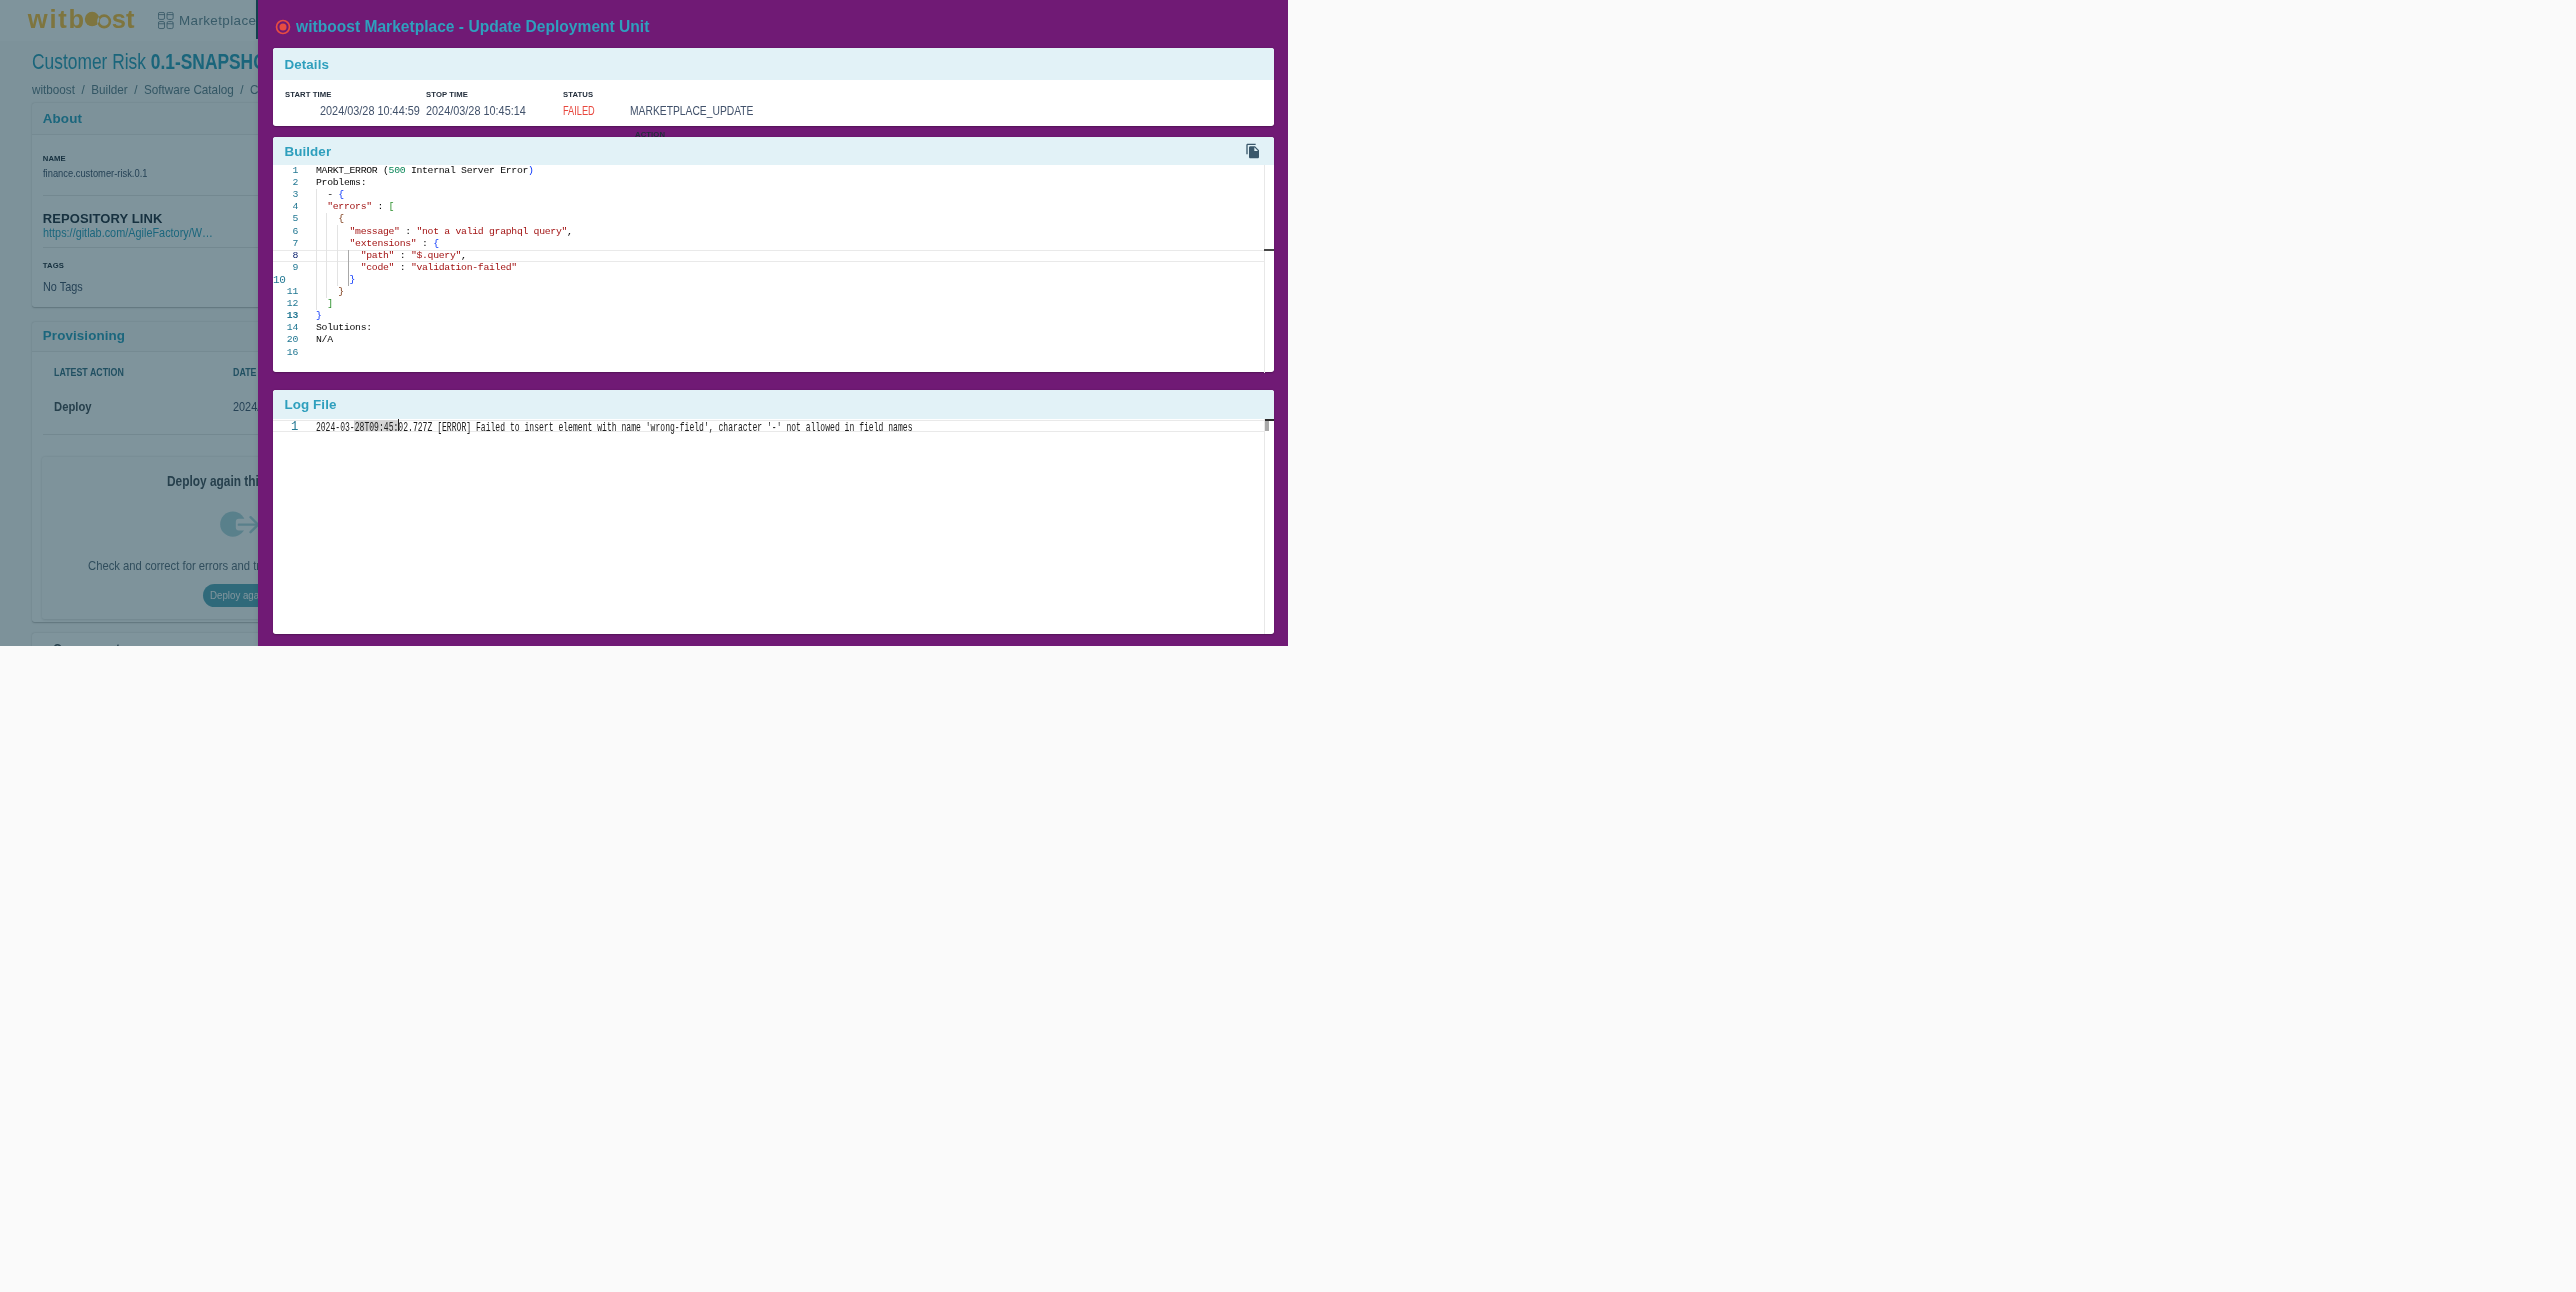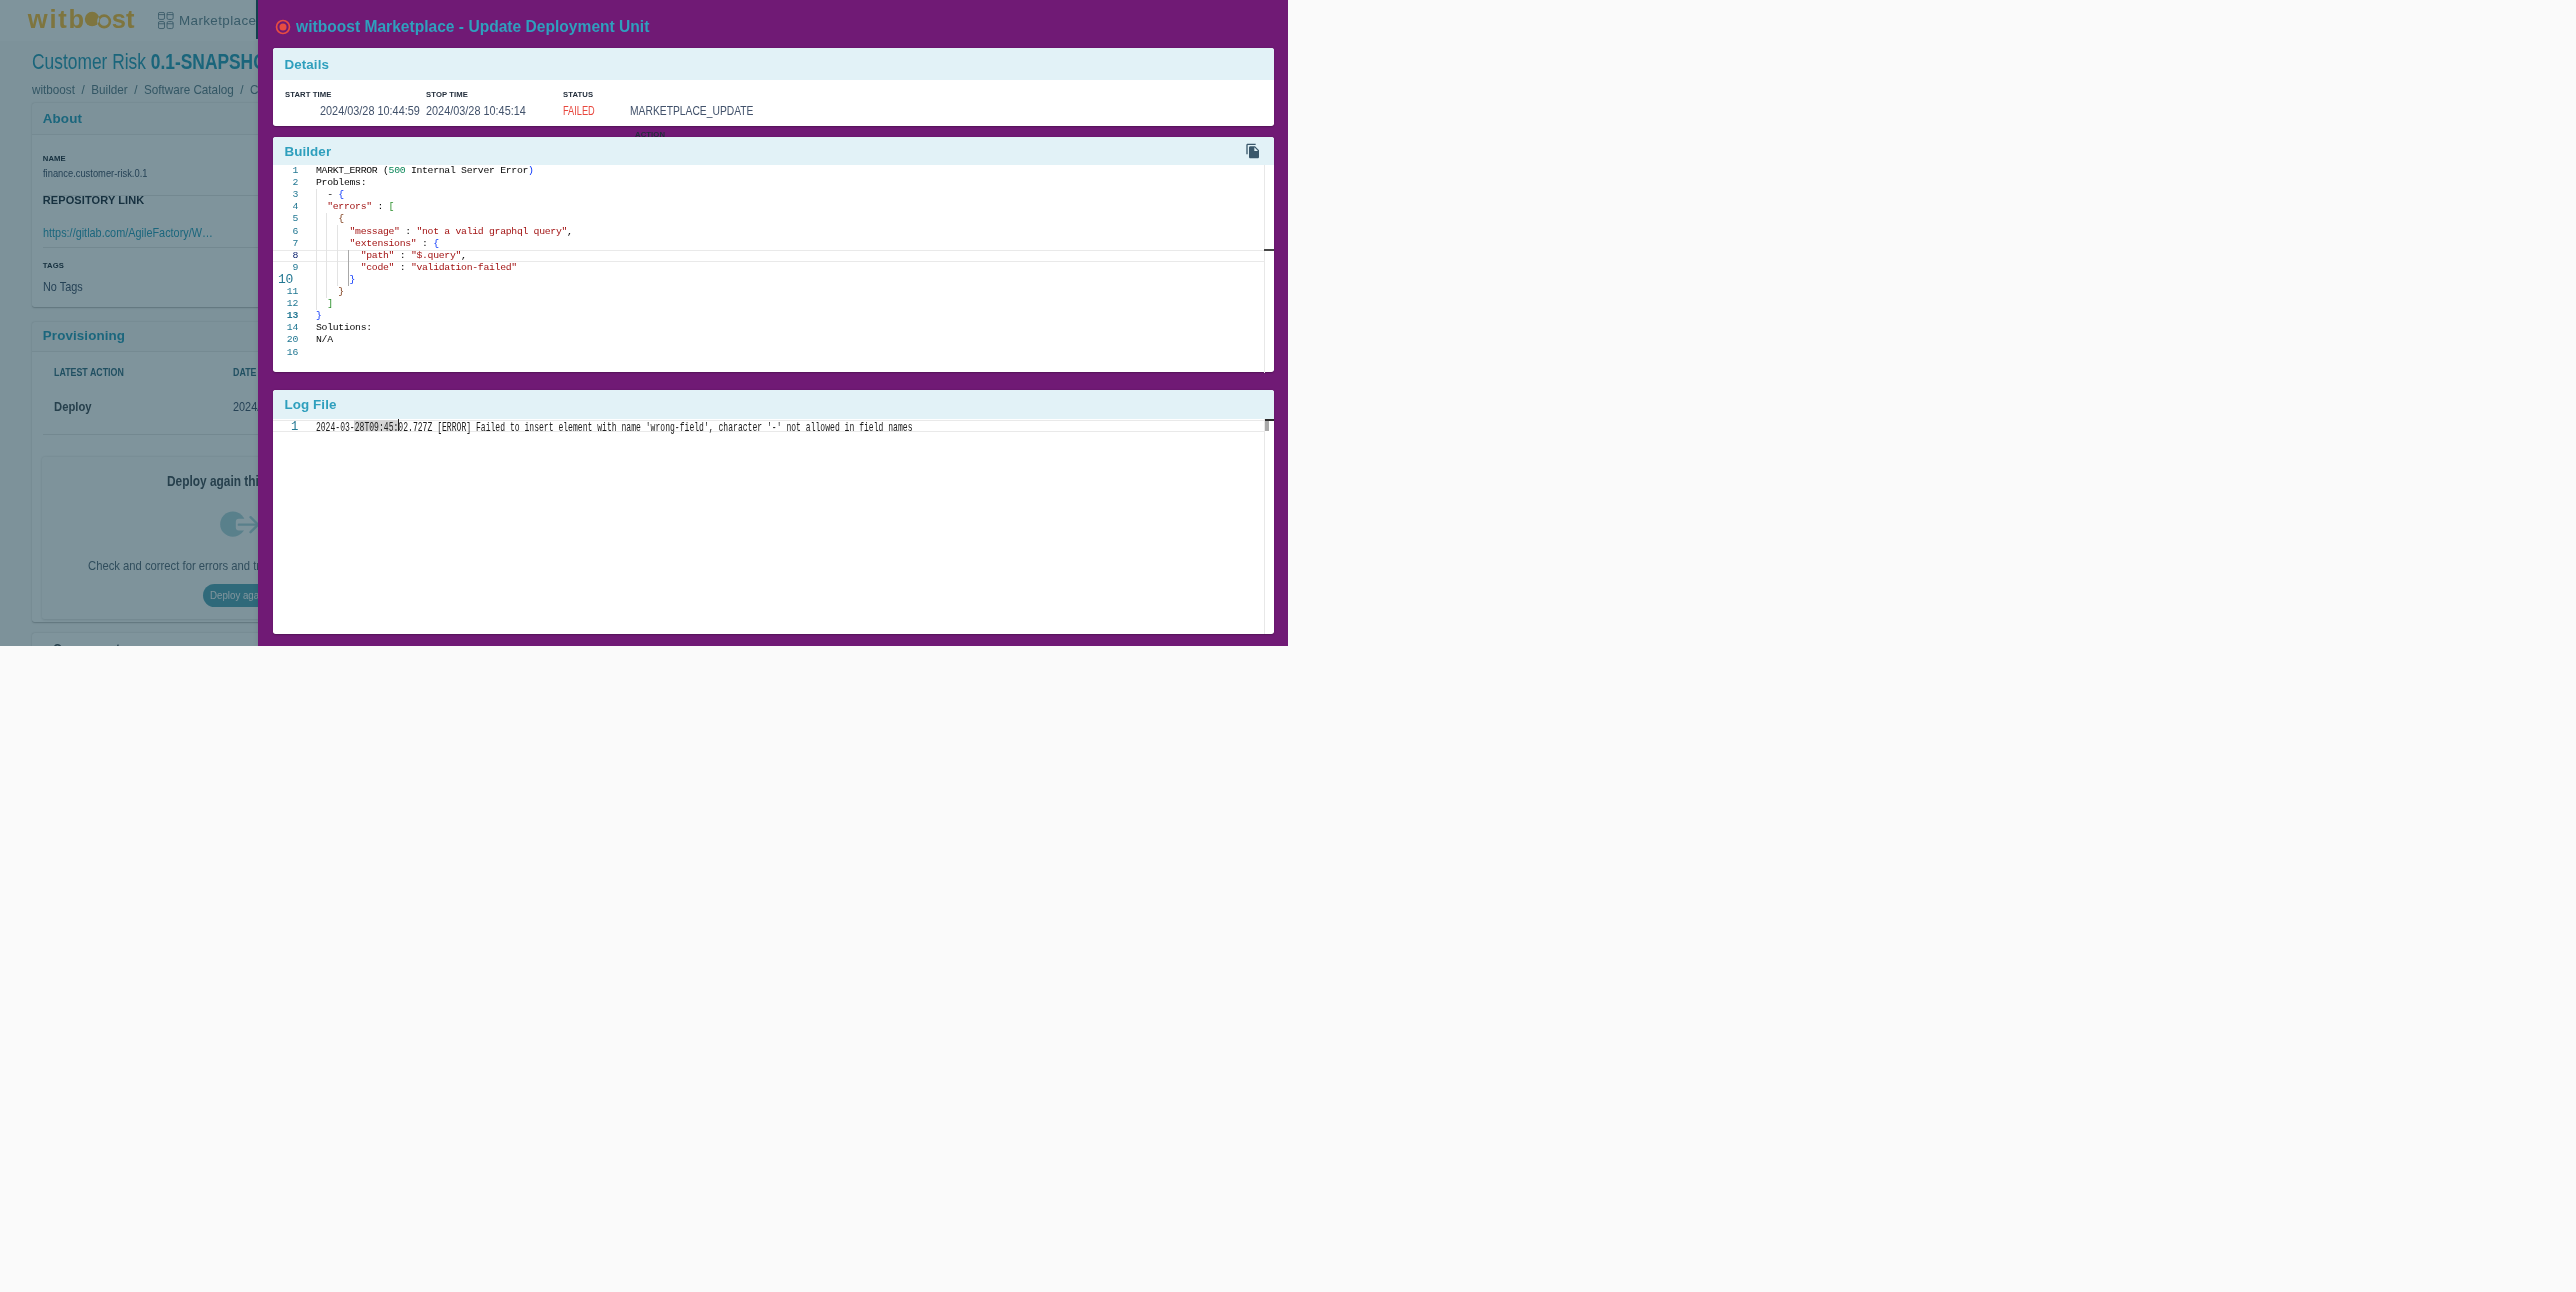--- a/index.html
+++ b/index.html
@@ -48,21 +48,21 @@
   <div class="abs" style="left:32px;top:51px;font-size:22px;color:#2A9CB9;"><span class="cx" style="transform:scaleX(0.79);">Customer Risk <b>0.1-SNAPSHOT</b></span></div>
 
   <div class="abs" style="left:32px;top:84px;font-size:12.8px;color:#5f7d8a;"><span class="cx" style="transform:scaleX(0.915);">witboost&nbsp;&nbsp;/&nbsp;&nbsp;Builder&nbsp;&nbsp;/&nbsp;&nbsp;Software Catalog&nbsp;&nbsp;/&nbsp;&nbsp;Customer Risk 0.1-SNAPSHOT</span></div>
 
   <div class="card" style="left:32px;top:103px;width:834px;height:204px;">
     <div style="position:absolute;left:0;right:0;top:0;height:32px;background:rgba(0,0,0,0.02);border-bottom:0.7px solid rgba(0,0,0,0.07);border-radius:2.7px 2.7px 0 0;"></div>
     <div class="ctitle" style="left:10.8px;top:9px;">About</div>
     <div class="abs" style="left:10.8px;top:52px;font-size:7.7px;font-weight:bold;letter-spacing:0.1px;color:#242f3d;">NAME</div>
     <div class="abs" style="left:10.8px;top:65px;font-size:11px;color:#42526b;"><span class="cx" style="transform:scaleX(0.85);">finance.customer-risk.0.1</span></div>
     <div class="divider" style="left:10.8px;right:0;top:92px;"></div>
-    <div class="abs" style="left:10.8px;top:92px;font-size:11px;font-weight:bold;letter-spacing:0.1px;color:#242f3d;">REPOSITORY LINK</div>
+    <div class="abs" style="left:10.8px;top:109px;font-size:13px;font-weight:bold;letter-spacing:0.1px;color:#242f3d;">REPOSITORY LINK</div>
     <div class="abs" style="left:10.8px;top:124px;font-size:12.8px;color:#2E9FBD;"><span class="cx" style="transform:scaleX(0.85);">https://gitlab.com/AgileFactory/W…</span></div>
     <div class="divider" style="left:10.8px;right:0;top:144px;"></div>
     <div class="abs" style="left:10.8px;top:159px;font-size:7.7px;font-weight:bold;letter-spacing:0.1px;color:#242f3d;">TAGS</div>
     <div class="abs" style="left:10.8px;top:178px;font-size:12.8px;color:#42526b;"><span class="cx" style="transform:scaleX(0.85);">No Tags</span></div>
   </div>
 
   <div class="card" style="left:32px;top:322px;width:834px;height:300px;">
     <div style="position:absolute;left:0;right:0;top:0;height:30px;background:rgba(0,0,0,0.02);border-bottom:0.7px solid rgba(0,0,0,0.07);border-radius:2.7px 2.7px 0 0;"></div>
     <div class="ctitle" style="left:10.8px;top:6.9px;">Provisioning</div>
     <div class="abs" style="left:21.5px;top:46px;font-size:10px;font-weight:600;color:#3a7085;"><span class="cx" style="transform:scaleX(0.885);">LATEST ACTION</span></div>
@@ -139,21 +139,21 @@
       <div class="abs" style="left:0;top:48px;width:25px;height:12px;font-size:9.8px;letter-spacing:-0.3px;line-height:12px;text-align:right;color:#237893;font-weight:normal;">5</div>
       <div class="abs" style="left:43px;top:48px;font-size:9.8px;letter-spacing:-0.3px;line-height:12px;"><span style="color:#0a0a0a">    </span><span style="color:#7b3814">{</span></div>
       <div class="abs" style="left:0;top:61px;width:25px;height:12px;font-size:9.8px;letter-spacing:-0.3px;line-height:12px;text-align:right;color:#237893;font-weight:normal;">6</div>
       <div class="abs" style="left:43px;top:61px;font-size:9.8px;letter-spacing:-0.3px;line-height:12px;"><span style="color:#0a0a0a">      </span><span style="color:#a31515">"message"</span><span style="color:#0a0a0a"> : </span><span style="color:#a31515">"not a valid graphql query"</span><span style="color:#0a0a0a">,</span></div>
       <div class="abs" style="left:0;top:73px;width:25px;height:12px;font-size:9.8px;letter-spacing:-0.3px;line-height:12px;text-align:right;color:#237893;font-weight:normal;">7</div>
       <div class="abs" style="left:43px;top:73px;font-size:9.8px;letter-spacing:-0.3px;line-height:12px;"><span style="color:#0a0a0a">      </span><span style="color:#a31515">"extensions"</span><span style="color:#0a0a0a"> : </span><span style="color:#0431fa">{</span></div>
       <div class="abs" style="left:0;top:85px;width:25px;height:12px;font-size:9.8px;letter-spacing:-0.3px;line-height:12px;text-align:right;color:#0b216f;font-weight:normal;">8</div>
       <div class="abs" style="left:43px;top:85px;font-size:9.8px;letter-spacing:-0.3px;line-height:12px;"><span style="color:#0a0a0a">        </span><span style="color:#a31515">"path"</span><span style="color:#0a0a0a"> : </span><span style="color:#a31515">"$.query"</span><span style="color:#0a0a0a">,</span></div>
       <div class="abs" style="left:0;top:97px;width:25px;height:12px;font-size:9.8px;letter-spacing:-0.3px;line-height:12px;text-align:right;color:#237893;font-weight:normal;">9</div>
       <div class="abs" style="left:43px;top:97px;font-size:9.8px;letter-spacing:-0.3px;line-height:12px;"><span style="color:#0a0a0a">        </span><span style="color:#a31515">"code"</span><span style="color:#0a0a0a"> : </span><span style="color:#a31515">"validation-failed"</span></div>
-      <div class="abs" style="left:0;top:109px;width:25px;height:12px;font-size:13px;letter-spacing:-0.3px;line-height:12px;text-align:center;color:#237893;font-weight:normal;">10</div>
+      <div class="abs" style="left:0;top:109px;width:25px;height:12px;font-size:11px;letter-spacing:-0.3px;line-height:12px;text-align:left;color:#237893;font-weight:normal;">10</div>
       <div class="abs" style="left:43px;top:109px;font-size:9.8px;letter-spacing:-0.3px;line-height:12px;"><span style="color:#0a0a0a">      </span><span style="color:#0431fa">}</span></div>
       <div class="abs" style="left:0;top:121px;width:25px;height:12px;font-size:9.8px;letter-spacing:-0.3px;line-height:12px;text-align:right;color:#237893;font-weight:normal;">11</div>
       <div class="abs" style="left:43px;top:121px;font-size:9.8px;letter-spacing:-0.3px;line-height:12px;"><span style="color:#0a0a0a">    </span><span style="color:#7b3814">}</span></div>
       <div class="abs" style="left:0;top:133px;width:25px;height:12px;font-size:9.8px;letter-spacing:-0.3px;line-height:12px;text-align:right;color:#237893;font-weight:normal;">12</div>
       <div class="abs" style="left:43px;top:133px;font-size:9.8px;letter-spacing:-0.3px;line-height:12px;"><span style="color:#0a0a0a">  </span><span style="color:#319331">]</span></div>
       <div class="abs" style="left:0;top:145px;width:25px;height:12px;font-size:9.8px;letter-spacing:-0.3px;line-height:12px;text-align:right;color:#237893;font-weight:bold;">13</div>
       <div class="abs" style="left:43px;top:145px;font-size:9.8px;letter-spacing:-0.3px;line-height:12px;"><span style="color:#0431fa">}</span></div>
       <div class="abs" style="left:0;top:157px;width:25px;height:12px;font-size:9.8px;letter-spacing:-0.3px;line-height:12px;text-align:right;color:#237893;font-weight:normal;">14</div>
       <div class="abs" style="left:43px;top:157px;font-size:9.8px;letter-spacing:-0.3px;line-height:12px;"><span style="color:#0a0a0a">Solutions:</span></div>
       <div class="abs" style="left:0;top:169px;width:25px;height:12px;font-size:9.8px;letter-spacing:-0.3px;line-height:12px;text-align:right;color:#237893;font-weight:normal;">20</div>

